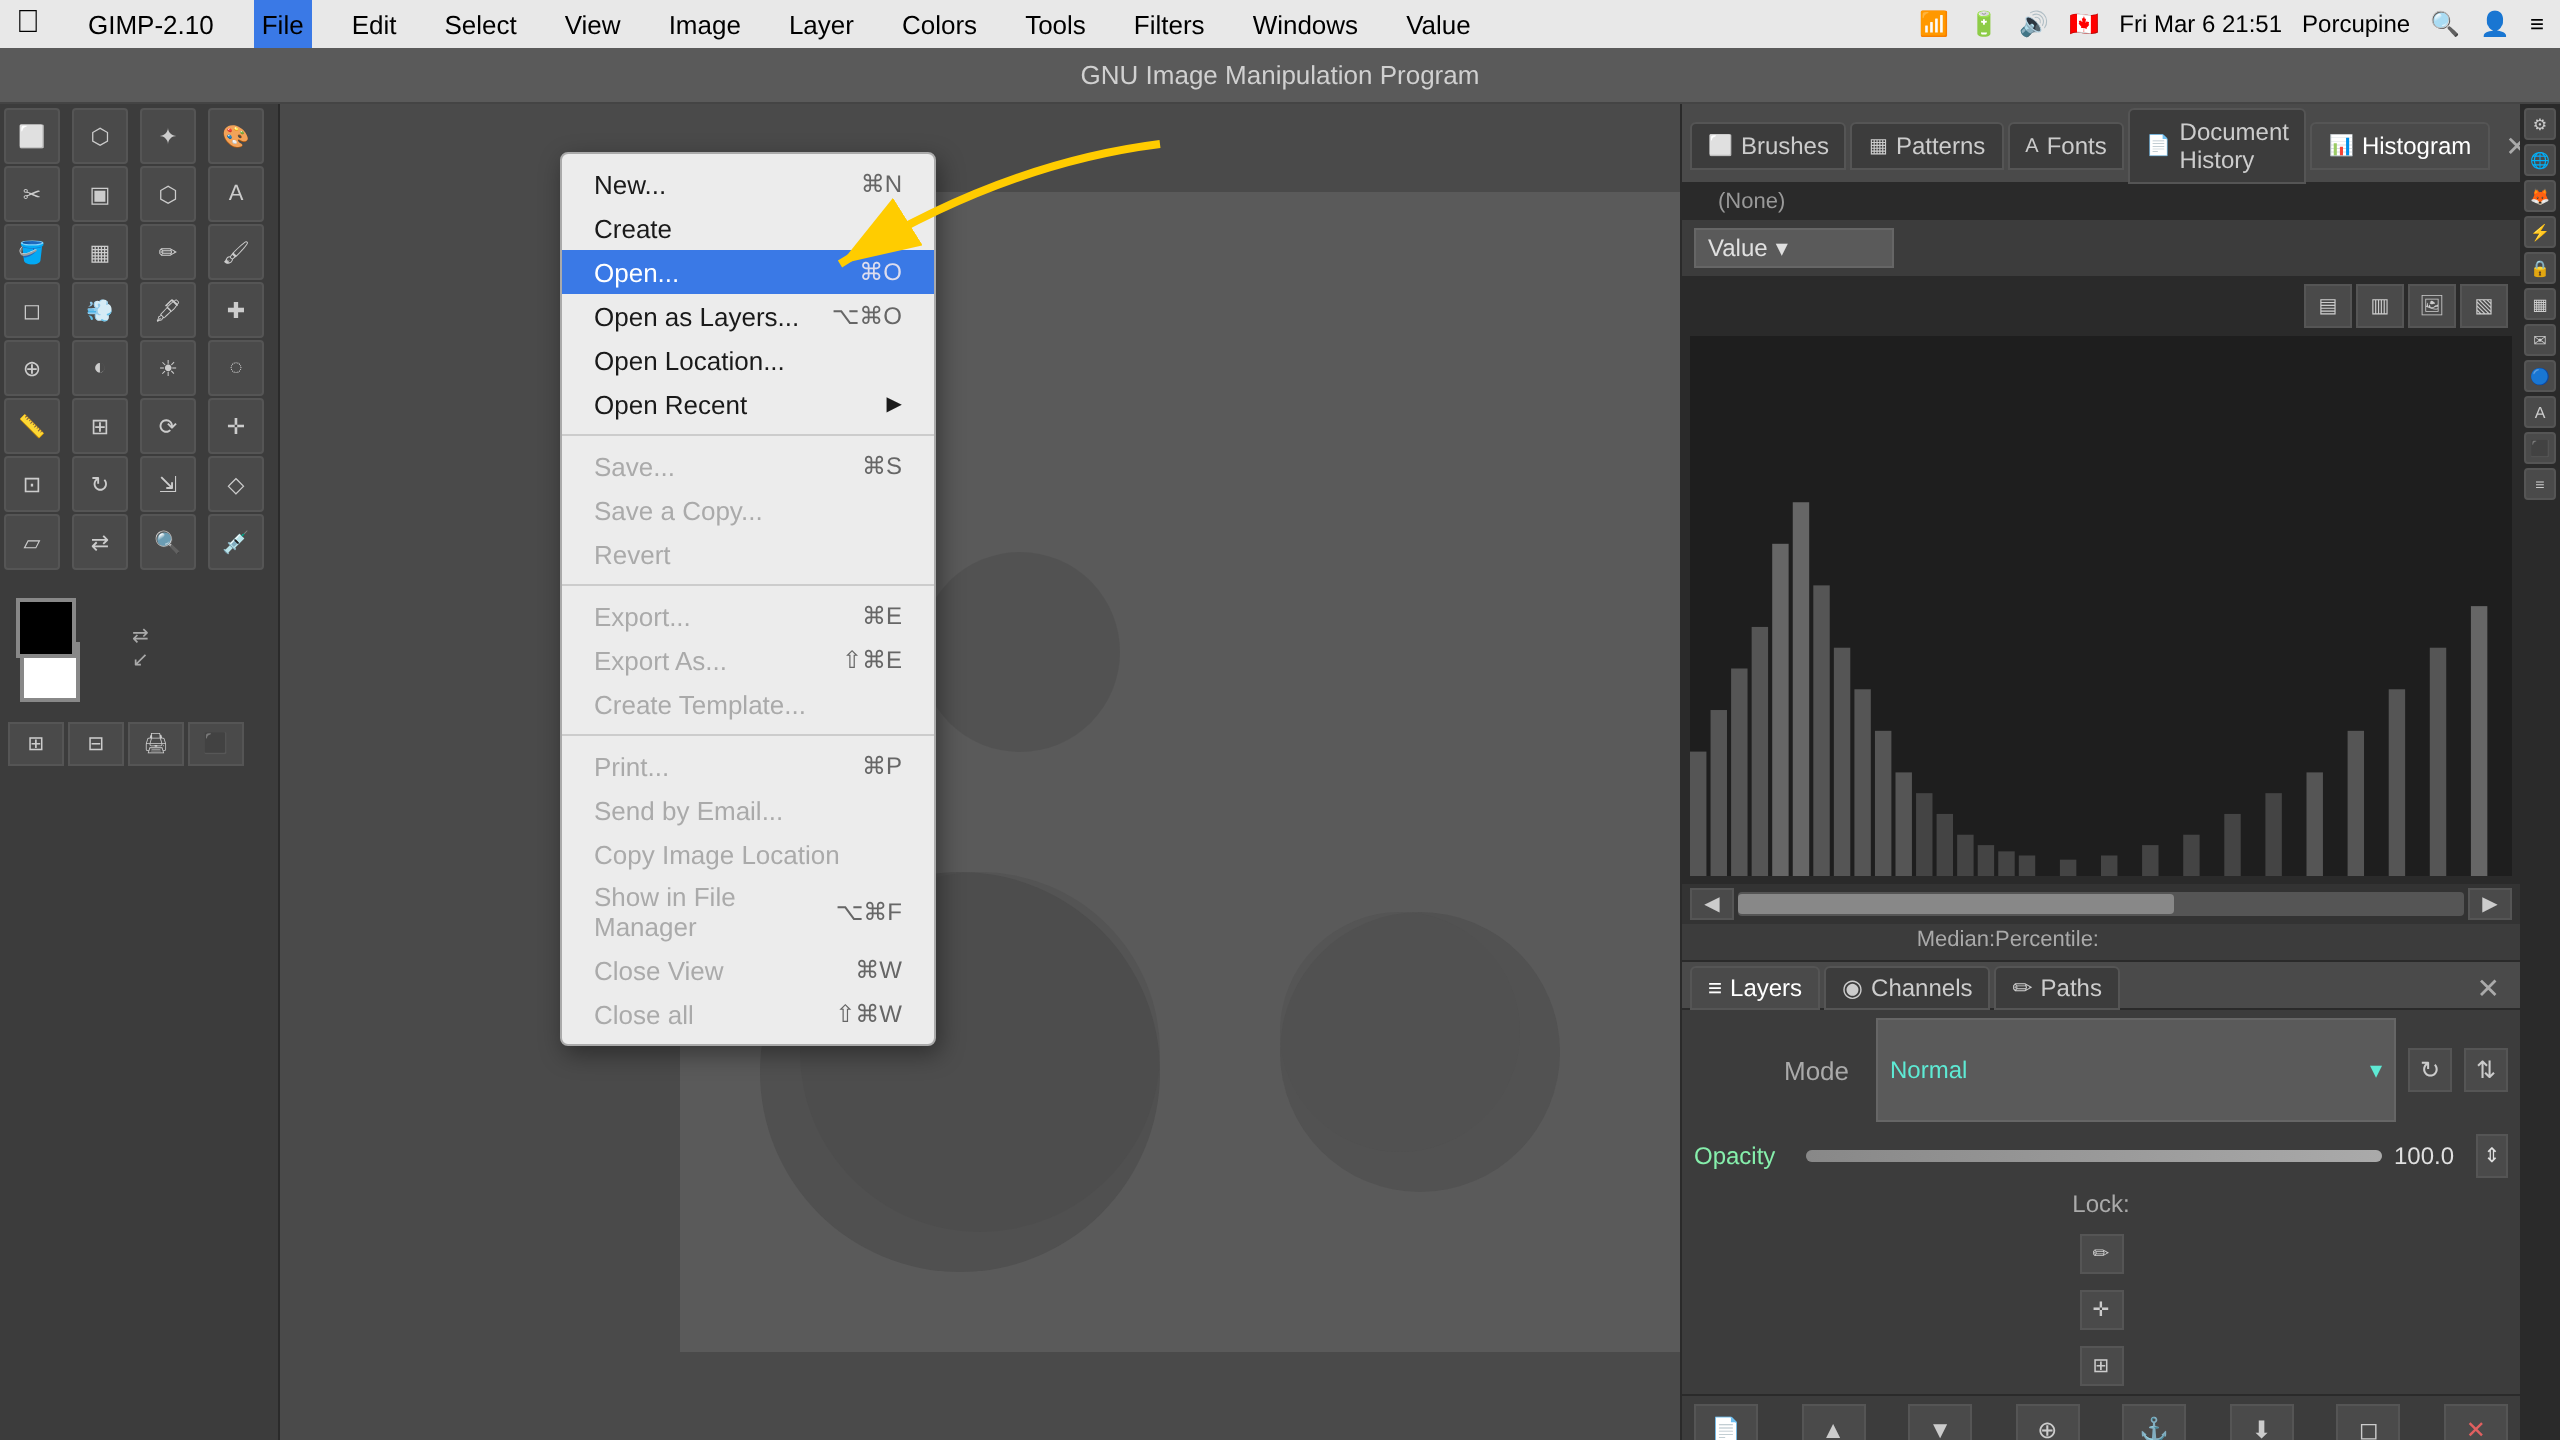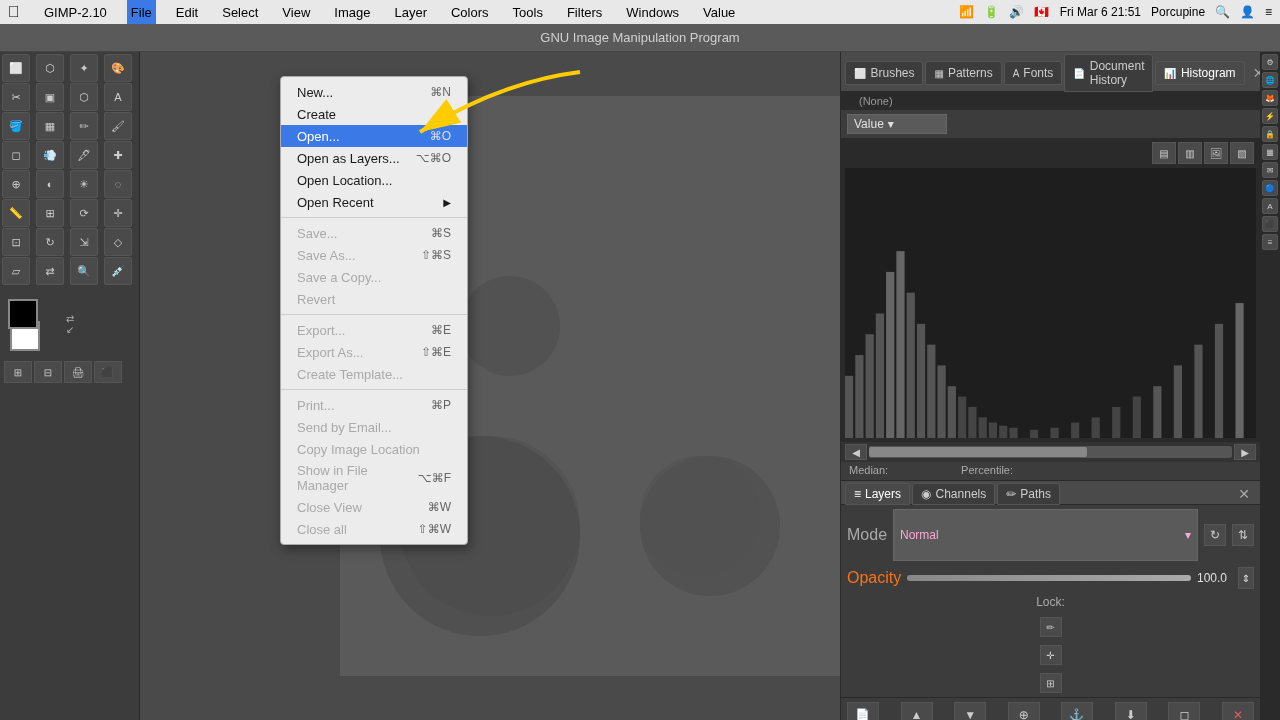--- a/index.html
+++ b/index.html
@@ -346,24 +346,23 @@
     
     .stats-area {
       background: #3c3c3c;
       padding: 4px 8px;
       display: grid;
       grid-template-columns: 1fr 1fr;
       gap: 2px;
     }
     .stat-row {
       display: flex;
-      justify-content: space-between;
+      justify-content: flex-end;
       font-size: 11px;
       color: #aaa;
-      gap: 30px;
     }
 
     
     .layers-panel {
       height: 240px;
       background: #3c3c3c;
       border-top: 1px solid #2a2a2a;
       display: flex;
       flex-direction: column;
     }
@@ -401,29 +400,30 @@
     }
 
     
     .mode-row {
       display: flex;
       align-items: center;
       padding: 4px 6px;
       gap: 6px;
     }
     .mode-label {
-      font-size: 16px;
+      font-size: 13px;
       color: #aaa;
       min-width: 40px;
+      margin-left: 45px;
     }
     .mode-dropdown {
       flex: 1;
       background: #5a5a5a;
       border: 1px solid #666;
-      color: #f9a8d4;
+      color: #5eead4;
       font-size: 12px;
       padding: 18px 6px;
       display: flex;
       align-items: flex-start;
       justify-content: space-between;
     }
     .refresh-btn {
       width: 22px;
       height: 22px;
       background: #4a4a4a;
@@ -437,22 +437,22 @@
     }
 
     
     .opacity-row {
       display: flex;
       align-items: center;
       padding: 2px 6px;
       gap: 6px;
     }
     .opacity-label {
-      font-size: 16px;
-      color: #f97316;
+      font-size: 12px;
+      color: #86efac;
       min-width: 50px;
     }
     .opacity-slider {
       flex: 1;
       height: 6px;
       background: #555;
       border-radius: 3px;
     }
     .opacity-value {
       font-size: 12px;
@@ -678,24 +678,20 @@
         <span>Open Recent</span>
       </div>
 
       <div class="menu-separator"></div>
 
       <div class="menu-item disabled">
         <span>Save...</span>
         <span class="shortcut">⌘S</span>
       </div>
 
-      <div class="menu-item disabled">
-        <span>Save As...</span>
-        <span class="shortcut">⇧⌘S</span>
-      </div>
 
       <div class="menu-item disabled">
         <span>Save a Copy...</span>
       </div>
 
       <div class="menu-item disabled">
         <span>Revert</span>
       </div>
 
       <div class="menu-separator"></div>

